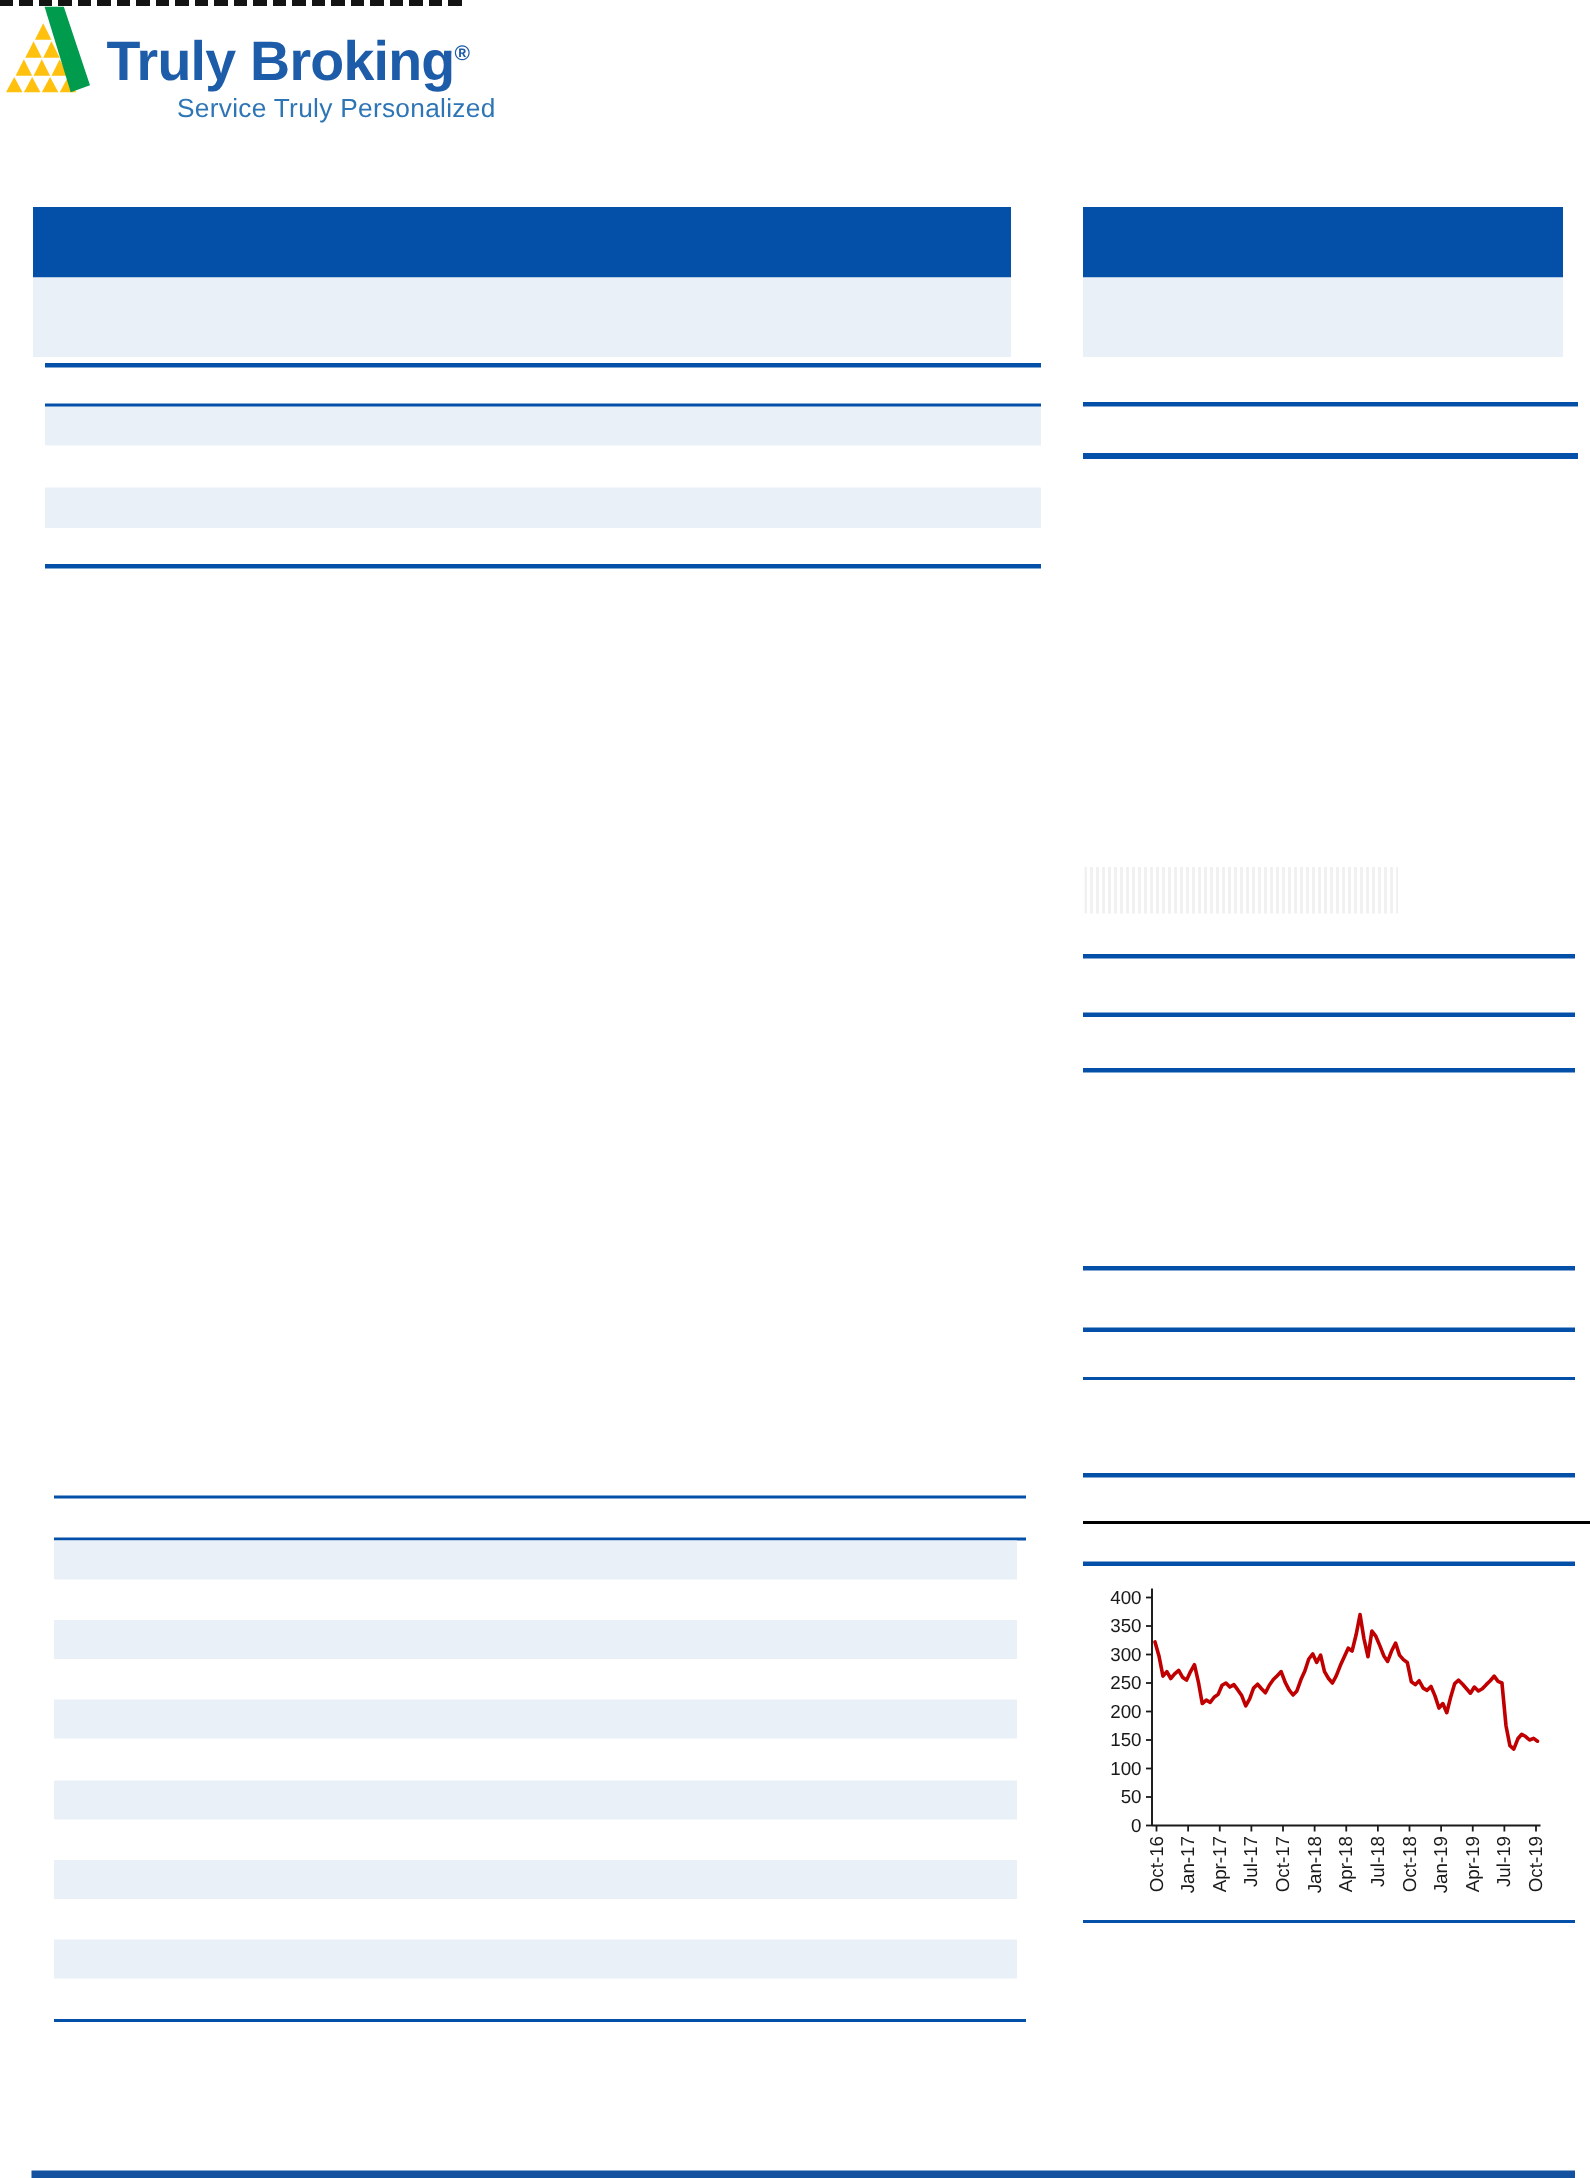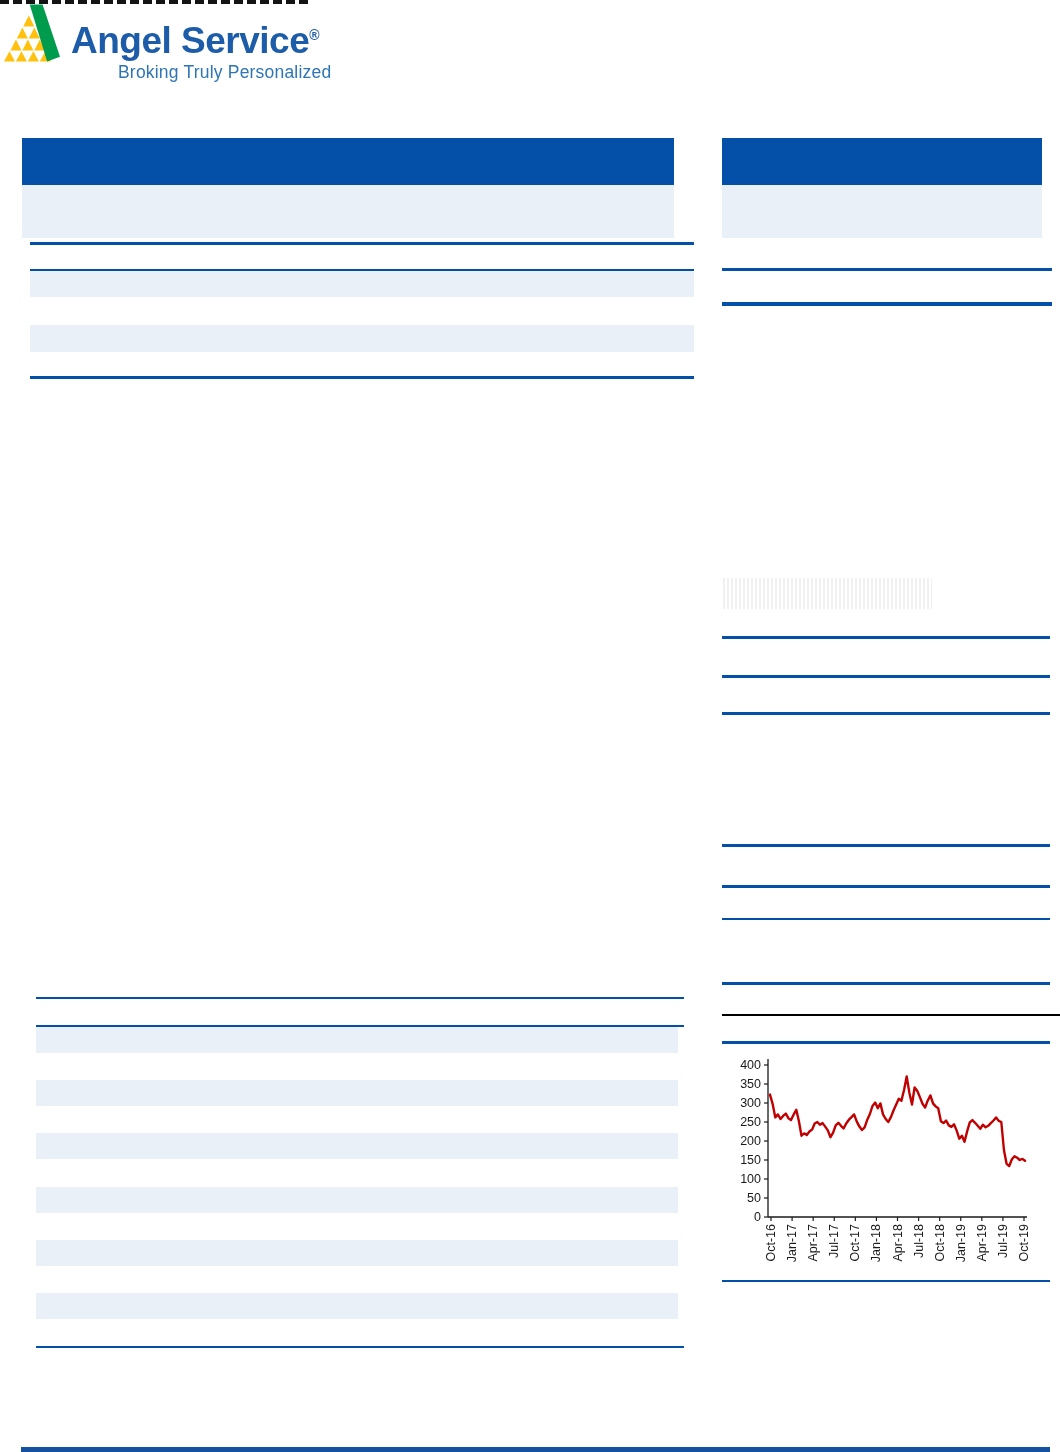--- a/index.html
+++ b/index.html
@@ -45,22 +45,22 @@
     <polygon points="7,50 13,38 19,50" fill="#FFC10E"></polygon>
     <polygon points="20,50 26,38 32,50" fill="#FFC10E"></polygon>
     <polygon points="33,50 39,38 45,50" fill="#FFC10E"></polygon>
     <polygon points="0,62 6,51 12,62" fill="#FFC10E"></polygon>
     <polygon points="13,62 19,51 25,62" fill="#FFC10E"></polygon>
     <polygon points="26,62 32,51 38,62" fill="#FFC10E"></polygon>
     <polygon points="39,62 45,51 51,62" fill="#FFC10E"></polygon>
     <polygon points="28,0 42,0 61,57 47,62" fill="#009B4D"></polygon>
   </svg>
 </div>
-<div id="brand-name"><span>Angel Service</span><sup id="brand-reg">®</sup></div>
-<div id="brand-tagline">Broking Truly Personalized</div>
+<div id="brand-name"><span>Truly Broking</span><sup id="brand-reg">®</sup></div>
+<div id="brand-tagline">Service Truly Personalized</div>
 
 <div class="bar" style="left:22px;top:138px;width:652px;height:47px;"></div>
 <div class="sub" style="left:22px;top:185px;width:652px;height:53px;"></div>
 
 <div class="hline" style="left:30px;top:242px;width:664px;height:2.5px;"></div>
 <div class="hline" style="left:30px;top:269px;width:664px;height:2.5px;"></div>
 <div class="stripe" style="left:30px;top:271px;width:664px;height:26px;"></div>
 <div class="stripe" style="left:30px;top:325px;width:664px;height:27px;"></div>
 <div class="hline" style="left:30px;top:376px;width:664px;height:2.5px;"></div>
 

